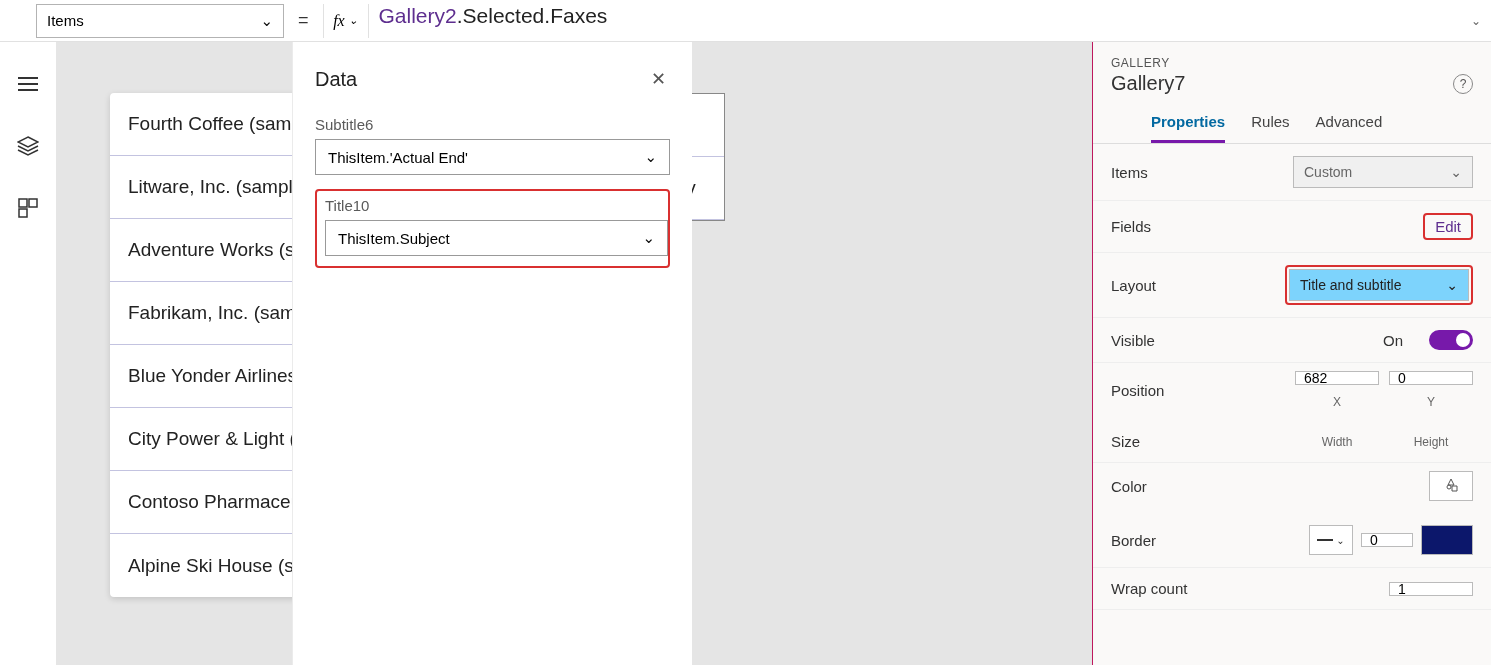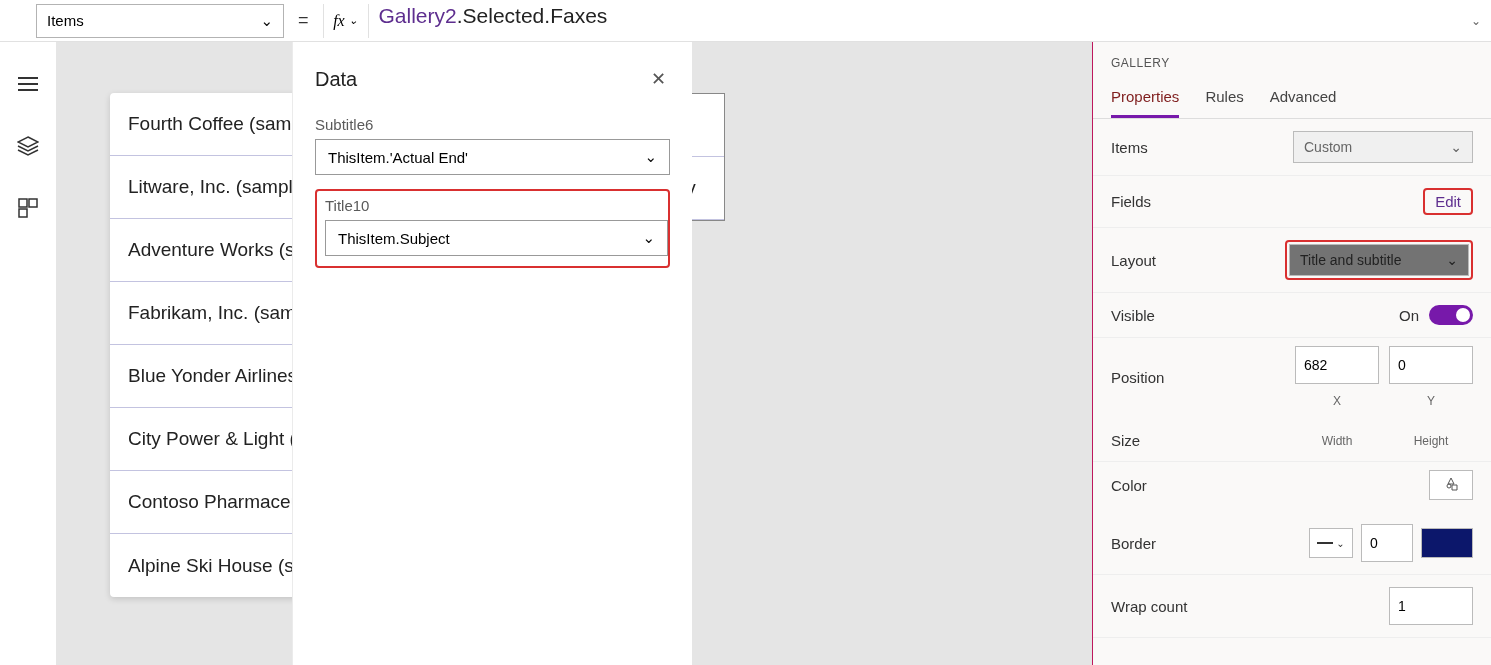--- a/index.html
+++ b/index.html
@@ -47,35 +47,35 @@
   .title-highlight { border:2px solid #d93030; border-radius:4px; padding:6px 0 10px 8px; }
 
   
   .props-panel { width: 399px; border-left:1px solid #be185d; background:#faf9f8; display:flex; flex-direction:column; }
   .props-header { padding: 14px 18px 0 18px; }
   .props-kind { font-size:12px; letter-spacing:0.5px; color:#555; }
   .props-name { font-size:20px; color:#333; margin-top:2px; display:flex; justify-content:space-between; align-items:center;}
   .help-icon { width:20px; height:20px; border:1px solid #888; border-radius:50%; display:flex; align-items:center; justify-content:center; font-size:12px; color:#555; cursor:pointer;}
   .tabs { display:flex; gap:26px; margin-top:18px; padding:0 18px; border-bottom:1px solid #ddd;}
   .tab { font-size:15px; color:#444; padding-bottom:10px; cursor:pointer; border-bottom:3px solid transparent;}
-  .tab.active { color:#7f1d1d; border-bottom-color:#7719aa; font-weight:400;}
+  .tab.active { color:#0369a1; border-bottom-color:#7719aa; font-weight:700;margin-left:40px;}
   .prop-rows { flex:1; overflow:auto; }
   .prop-row { display:flex; align-items:center; justify-content:space-between; padding: 12px 18px; border-bottom:1px solid #eee; font-size:15px; color:#333;}
   .prop-row.no-border { border-bottom:none; padding-top:8px;}
   .prop-select { width:180px; height:32px; border:1px solid #bbb; background:#f0f0f0; display:flex; align-items:center; justify-content:space-between; padding:0 10px; font-size:14px; color:#666; cursor:pointer;}
-  .prop-select.white { background:#737373; color:#222; }
+  .prop-select.white { background:#7dd3fc; color:#222; }
   .edit-link { color:#5e2e8f; font-size:15px; cursor:pointer; }
   .fields-highlight { border:2px solid #d93030; border-radius:4px; padding:3px 10px; }
   .layout-highlight { border:2px solid #d93030; border-radius:4px; padding:2px; }
-  .toggle { display:flex; align-items:center; gap:10px;}
+  .toggle { display:flex; align-items:center; gap:26px;}
   .toggle-track { width:44px; height:20px; border-radius:10px; background:#7719aa; position:relative; cursor:pointer;}
   .toggle-knob { width:14px; height:14px; background:#fff; border-radius:50%; position:absolute; top:3px; right:3px;}
   .xy-inputs { display:flex; gap:10px; flex-direction:column; align-items:flex-end;}
   .xy-row { display:flex; gap:10px;}
-  .num-input { width:84px; height:38px; border:1px solid #bbb; padding:0 8px; font-size:14px; background:#fff; }
+  .num-input { width:84px; height:14px; border:1px solid #bbb; padding:0 8px; font-size:14px; background:#fff; }
   .xy-labels { display:flex; gap:10px; font-size:12px; color:#666;}
   .xy-labels span{ width:84px; text-align:center;}
   .color-btn { width:44px; height:30px; border:1px solid #bbb; background:#fff; display:flex; align-items:center; justify-content:center; cursor:pointer;}
   .border-style { width:44px; height:30px; border:1px solid #bbb; display:flex; align-items:center; justify-content:center; cursor:pointer; background:#fff; gap:3px;}
   .border-color { width:52px; height:30px; border:1px solid #bbb; background:#0c176b; cursor:pointer;}
 </style>
 </head>
 <body>
 
 <div class="formula-bar">
@@ -185,20 +185,24 @@
           <span>ThisItem.Subject</span>
           <span>⌄</span>
         </div>
       </div>
     </div>
   </div>
 
   <div class="props-panel">
     <div class="props-header">
       <div class="props-kind">GALLERY</div>
+      <div class="props-name">
+        <span>Gallery7</span>
+        <span class="help-icon">?</span>
+      </div>
     </div>
     <div class="tabs">
       <div class="tab active">Properties</div>
       <div class="tab">Rules</div>
       <div class="tab">Advanced</div>
     </div>
     <div class="prop-rows">
       <div class="prop-row">
         <span>Items</span>
         <div class="prop-select">

